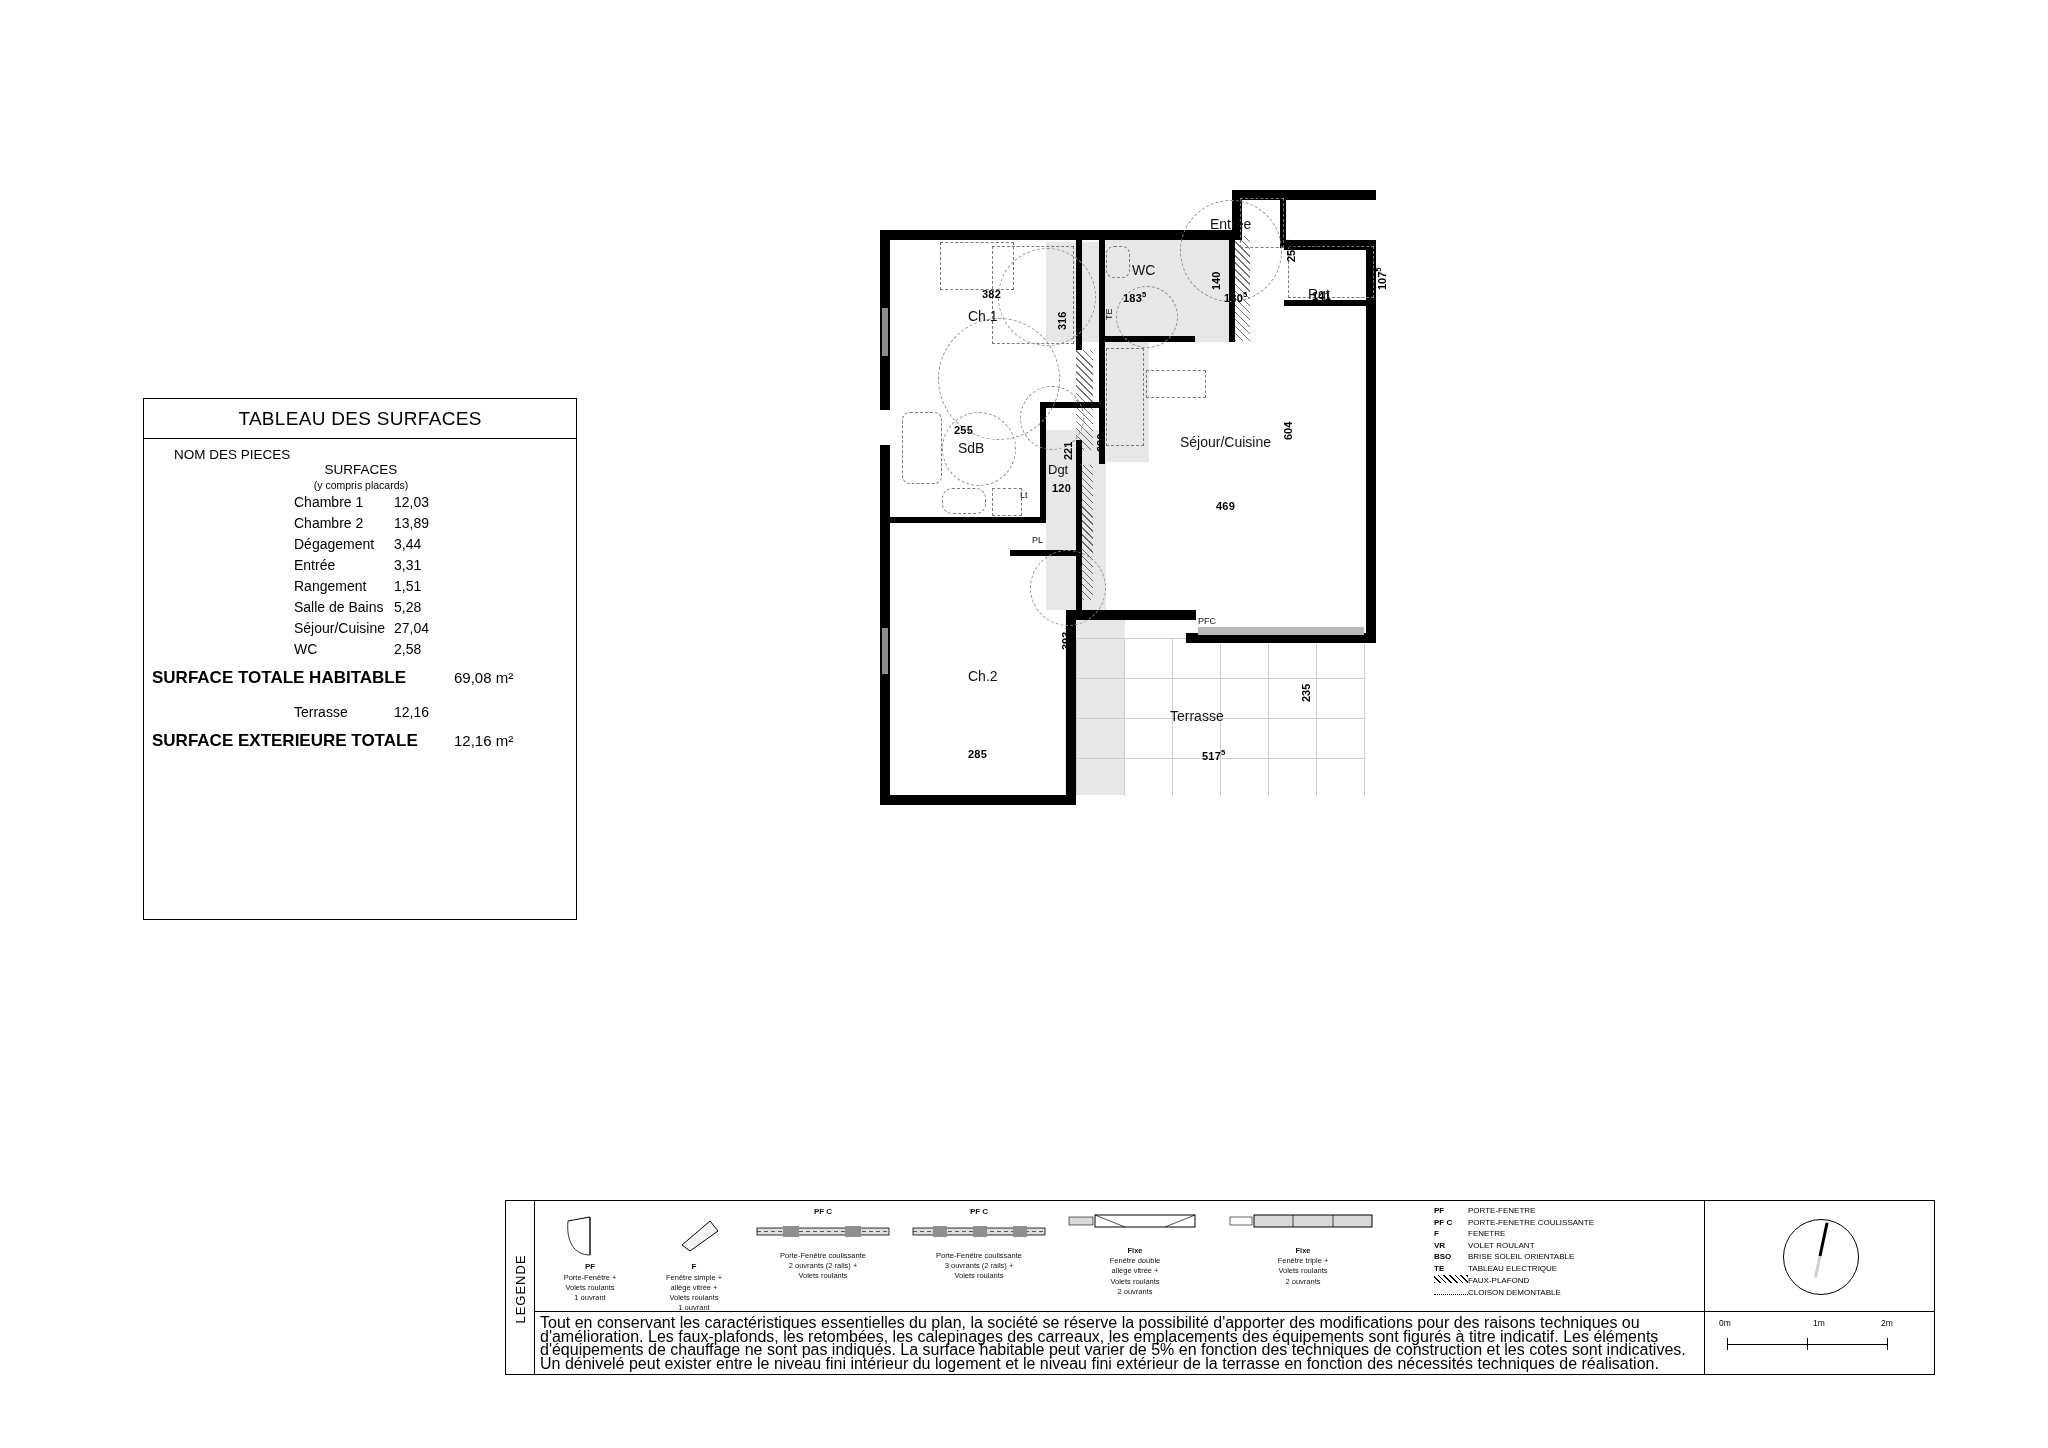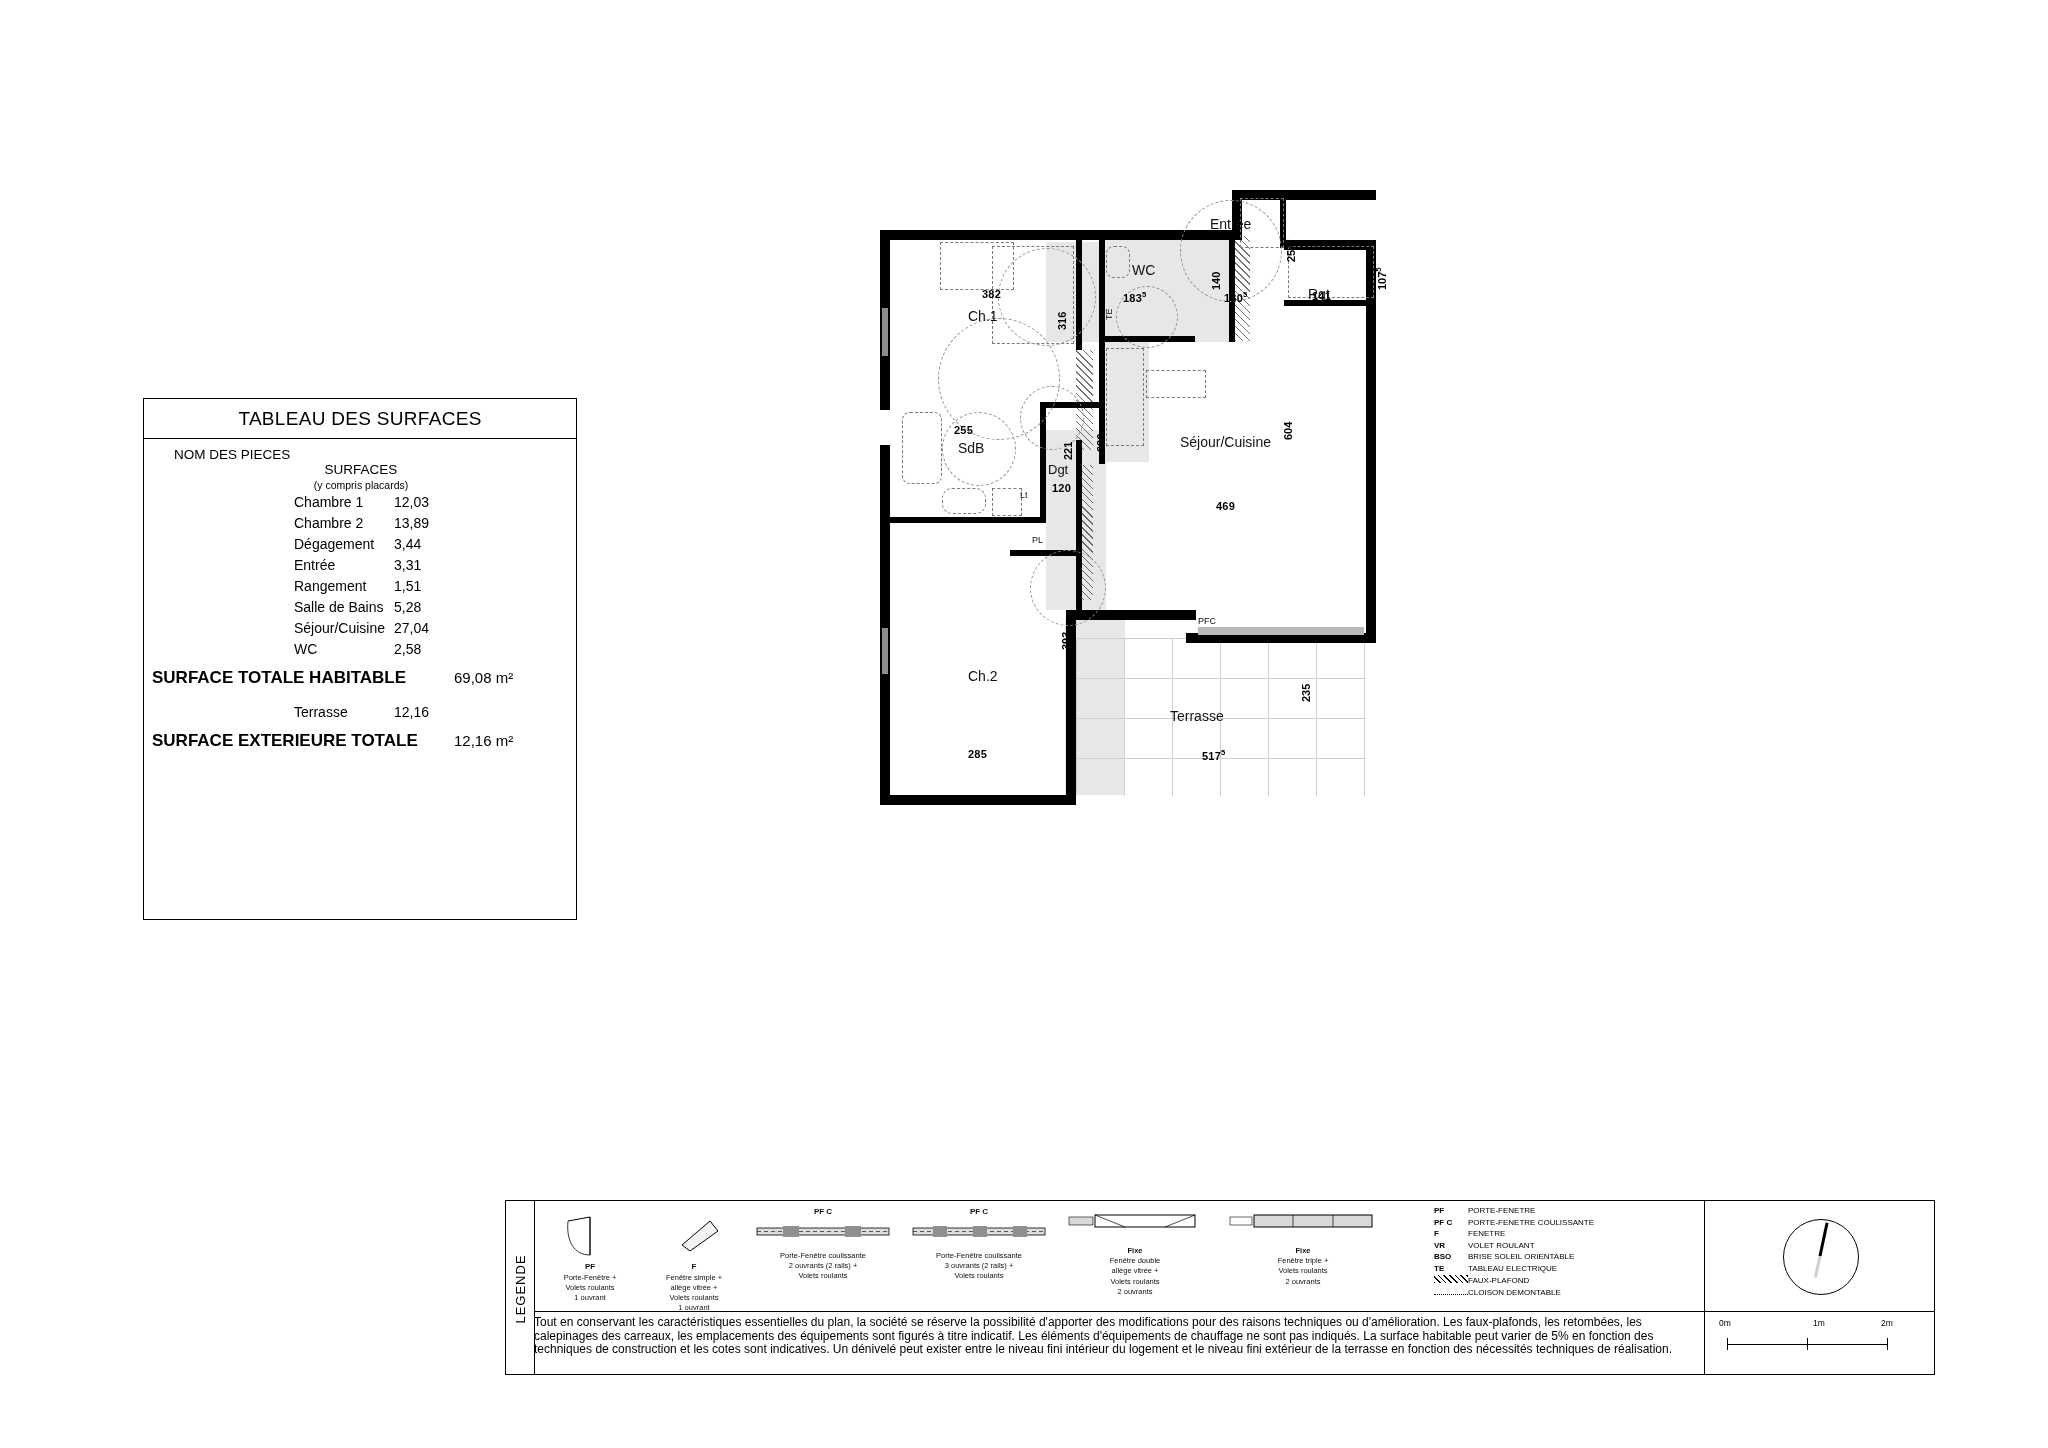--- a/index.html
+++ b/index.html
@@ -41,21 +41,21 @@
   .arc{position:absolute;border:1px dashed #8d8d8d;border-radius:50%;}
 
   
   .legend{position:absolute;left:505px;top:1200px;width:1430px;height:175px;border:1.2px solid #000;box-sizing:border-box;}
   .legend .vlabel{position:absolute;left:0;top:0;width:28px;height:100%;border-right:1.2px solid #000;}
   .legend .vlabel span{position:absolute;left:14px;top:88px;transform:translate(-50%,-50%) rotate(-90deg);font-size:13px;letter-spacing:1px;}
   .legend .symbols{position:absolute;left:28px;top:0;right:0;height:110px;border-bottom:1.2px solid #000;}
   .symcell{position:absolute;text-align:center;font-size:7.5px;line-height:1.35;color:#111;}
   .abbr{position:absolute;left:900px;top:4px;width:250px;font-size:8px;line-height:11.6px;}
   .abbr b{display:inline-block;width:34px;font-weight:bold;}
-  .note{position:absolute;left:28px;top:111px;right:232px;padding:4px 0;font-size:12px;line-height:13.6px;}
+  .note{position:absolute;left:28px;top:111px;right:232px;padding:4px 6px;font-size:16px;line-height:13.6px;}
   .compass{position:absolute;right:0;top:0;width:230px;height:110px;border-left:1.2px solid #000;box-sizing:border-box;}
   .scalebox{position:absolute;right:0;top:110px;width:230px;height:64px;border-left:1.2px solid #000;border-top:1.2px solid #000;box-sizing:border-box;}
   .scalebar{position:absolute;left:22px;top:32px;width:160px;height:0;border-top:1.2px solid #000;}
   .scalebox .tick{position:absolute;top:26px;width:1.2px;height:12px;background:#000;}
   .scalebox .lbl{position:absolute;top:6px;font-size:8.5px;}
   .needle{position:absolute;left:50%;top:50%;width:3px;height:34px;background:#000;transform-origin:bottom center;transform:translate(-50%,-100%) rotate(12deg);}
   .needle2{position:absolute;left:50%;top:50%;width:3px;height:22px;background:#cfcfcf;transform-origin:top center;transform:translate(-50%,0) rotate(12deg);}
 </style>
 </head>
 <body>

